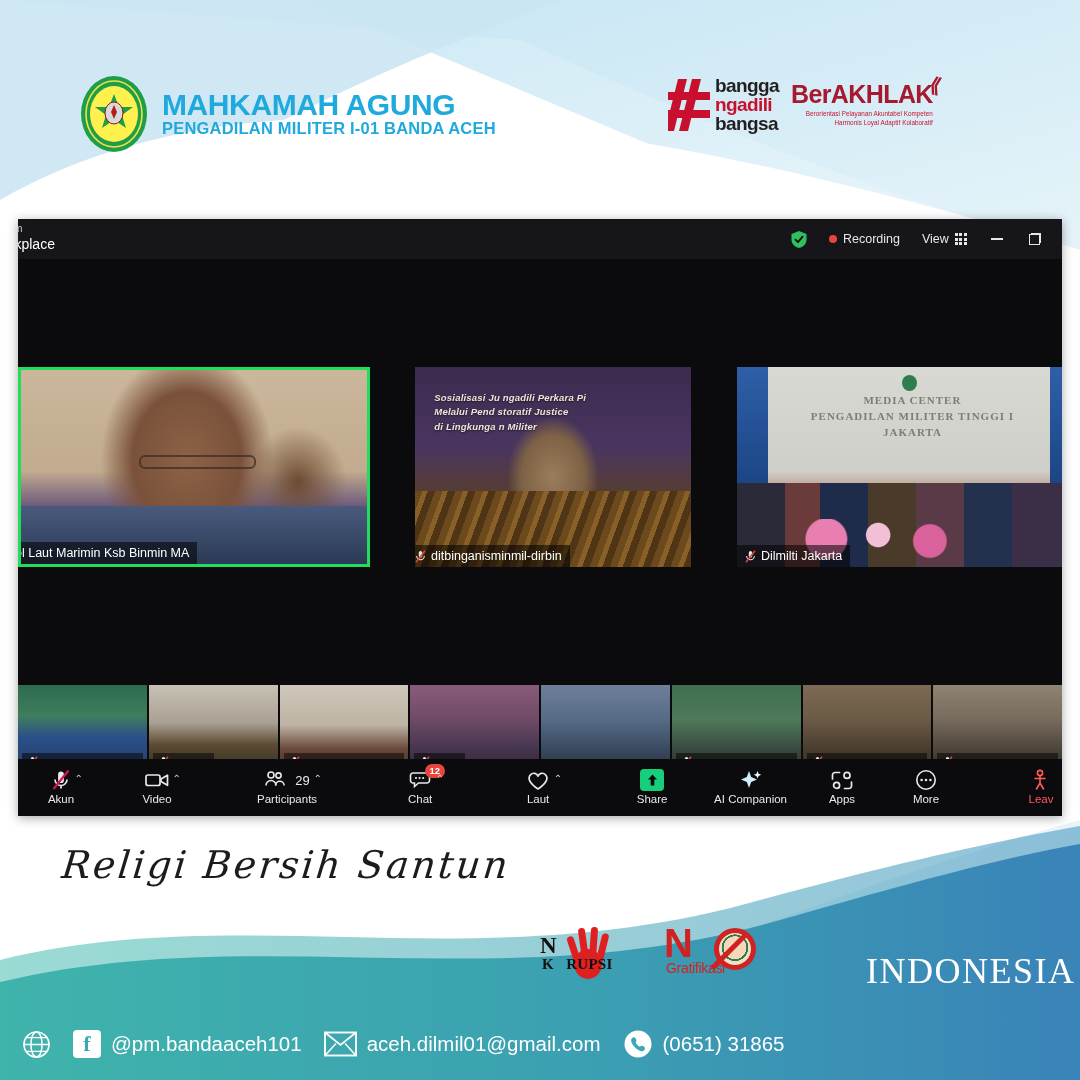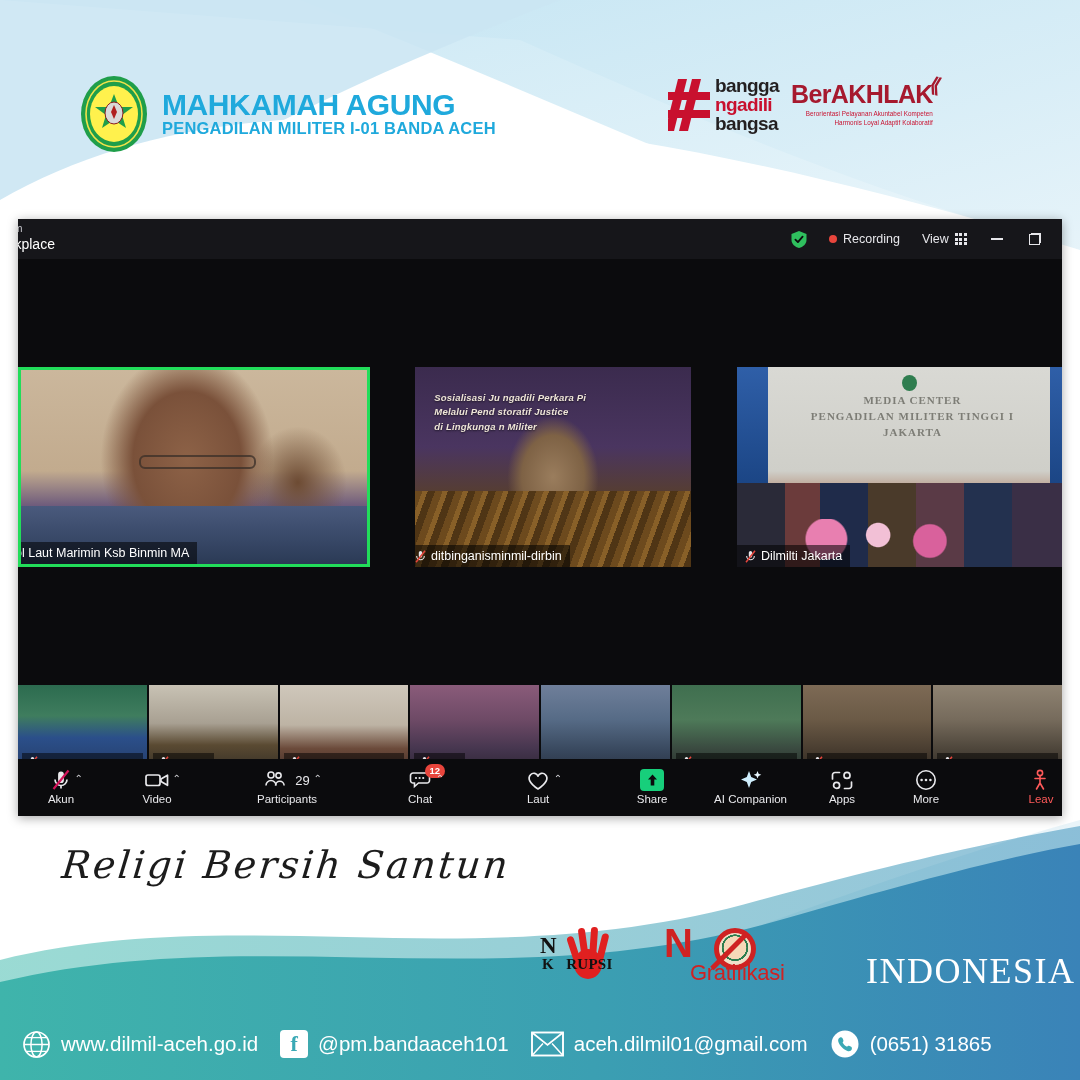--- a/index.html
+++ b/index.html
@@ -159,21 +159,21 @@
     font-family:"DejaVu Serif", serif; font-style:italic; letter-spacing:2.5px;
     transform:skewX(-6deg); white-space:nowrap;
   }
   .nk-group { position:absolute; left:540px; top:920px; display:flex; align-items:center; gap:6px; }
   .nokorupsi { position:relative; width:118px; height:62px; }
   .nokorupsi .nk-txt { position:absolute; left:0; top:14px; font-family:"Liberation Serif", serif; font-weight:bold; font-size:23px; color:#111; letter-spacing:-0.5px; line-height:1.05; }
   .nokorupsi .nk-txt2 { position:absolute; left:2px; top:36px; font-family:"Liberation Serif", serif; font-weight:bold; font-size:15px; color:#111; letter-spacing:0.3px; }
   .hand { position:absolute; left:22px; top:2px; width:52px; height:58px; }
   .nograt { position:relative; width:104px; height:62px; }
   .ng-no { position:absolute; left:0; top:3px; font-weight:bold; font-size:40px; color:#cf2222; letter-spacing:-2px; line-height:1; }
-  .ng-sub { position:absolute; left:2px; top:40px; font-size:22px; color:#cf2222; letter-spacing:-0.3px;margin-left:24px; }
+  .ng-sub { position:absolute; left:2px; top:40px; font-size:14px; color:#cf2222; letter-spacing:-0.3px; }
   .ng-circle { position:absolute; left:50px; top:8px; width:42px; height:42px; border:5px solid #cf2222; border-radius:50%;
      background:radial-gradient(circle at 50% 46%, #f6d8b8 0 48%, #2e7d4f 49% 56%, #f0e0c8 57% 100%); }
   .ng-slash { position:absolute; left:48px; top:46px; width:48px; height:5px; background:#cf2222; transform:rotate(-45deg); transform-origin:left center; }
   .desember { position:absolute; left:866px; top:950px; font-family:"Liberation Serif", serif; font-size:36px; color:#ffffff; letter-spacing:1.5px; }
 
   
   .footer { position:absolute; left:0; bottom:0; width:1080px; height:72px; display:flex; align-items:center; padding-left:22px; gap:0px; }
   .fitem { display:flex; align-items:center; gap:10px; color:#ffffff; font-size:20.5px; margin-right:22px; white-space:nowrap; }
   .fb-sq { width:28px; height:28px; background:#fff; border-radius:4px; display:flex; align-items:center; justify-content:center; color:#3aa9b5; font-weight:bold; font-size:22px; font-family:"Liberation Serif",serif; line-height:1; }
 </style>
@@ -584,21 +584,20 @@
 
 <div class="footer">
   <div class="fitem">
     <svg width="29" height="29" viewBox="0 0 29 29">
       <circle cx="14.5" cy="14.5" r="12.5" fill="none" stroke="#fff" stroke-width="1.7"></circle>
       <ellipse cx="14.5" cy="14.5" rx="5.6" ry="12.5" fill="none" stroke="#fff" stroke-width="1.5"></ellipse>
       <line x1="2.2" y1="14.5" x2="26.8" y2="14.5" stroke="#fff" stroke-width="1.5"></line>
       <line x1="4.5" y1="7.6" x2="24.5" y2="7.6" stroke="#fff" stroke-width="1.3"></line>
       <line x1="4.5" y1="21.4" x2="24.5" y2="21.4" stroke="#fff" stroke-width="1.3"></line>
     </svg>
-    <span>www.dilmil-aceh.go.id</span>
   </div>
 
   <div class="fitem">
     <span class="fb-sq">
         <span>f</span>
       </span>
     <span>@pm.bandaaceh101</span>
   </div>
 
   <div class="fitem">

